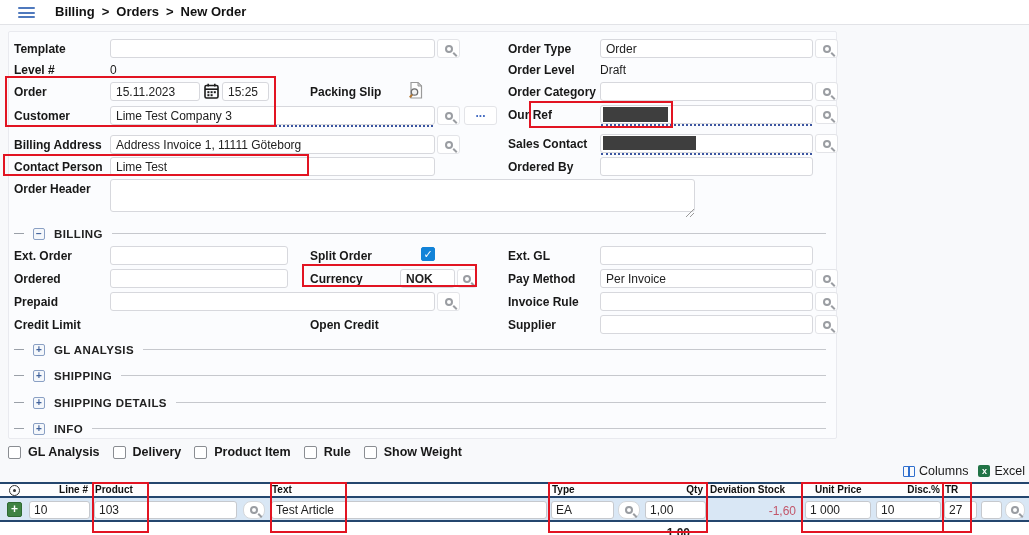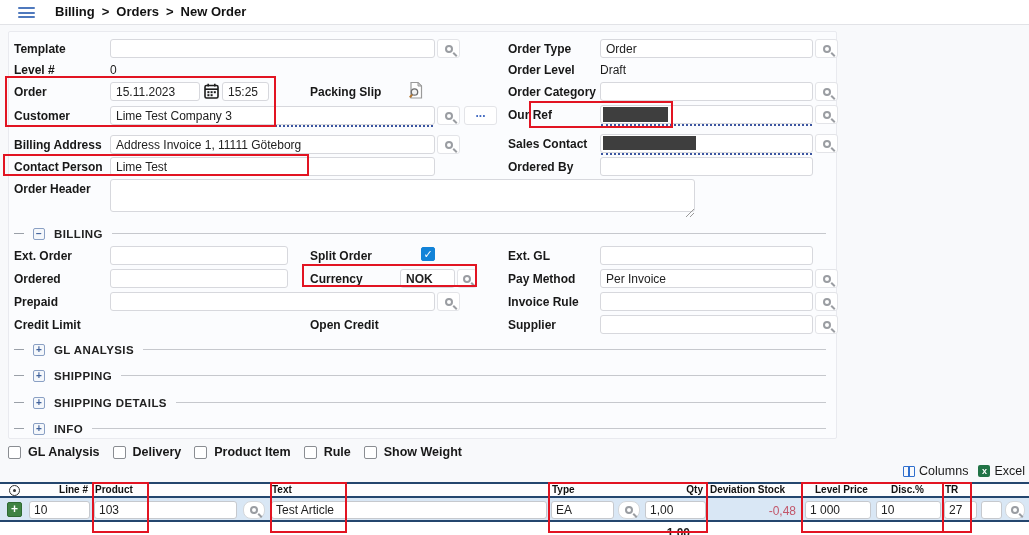--- a/index.html
+++ b/index.html
@@ -314,38 +314,38 @@
   </div>
 
   <div class="ghead"></div>
   <span class="target-ic"></span>
   <div class="gh" style="left:30px;top:484px;width:58px;text-align:right">Line #</div>
   <div class="gh" style="left:95px;top:484px">Product</div>
   <div class="gh" style="left:272px;top:484px">Text</div>
   <div class="gh" style="left:552px;top:484px">Type</div>
   <div class="gh" style="left:645px;top:484px;width:58px;text-align:right">Qty</div>
   <div class="gh" style="left:710px;top:484px">Deviation Stock</div>
-  <div class="gh" style="left:815px;top:484px">Level Price</div>
-  <div class="gh" style="left:875px;top:484px;width:65px;text-align:center">Disc.%</div>
+  <div class="gh" style="left:815px;top:484px">Unit Price</div>
+  <div class="gh" style="left:875px;top:484px;width:65px;text-align:right">Disc.%</div>
   <div class="gh" style="left:945px;top:484px">TR</div>
 
   <div class="grow"></div>
   <div class="addbtn">+</div>
   <input class="ginp" style="left: 29px; top: 501px; width: 61px;" value="10">
   <input class="ginp" style="left: 94px; top: 501px; width: 143px;" value="103">
   <div class="gmag" style="left:243px;top:501px">
       <span class="mglass"></span>
     </div>
   <input class="ginp" style="left: 271px; top: 501px; width: 276px;" value="Test Article">
   <input class="ginp" style="left: 551px; top: 501px; width: 63px;" value="EA">
   <div class="gmag" style="left:618px;top:501px">
       <span class="mglass"></span>
     </div>
   <input class="ginp" style="left: 645px; top: 501px; width: 61px;" value="1,00">
-  <div class="val neg" style="left:720px;top:504px;width:76px;text-align:right;z-index:5">-0,48</div>
+  <div class="val neg" style="left:720px;top:504px;width:76px;text-align:right;z-index:5">-1,60</div>
   <input class="ginp" style="left: 805px; top: 501px; width: 66px;" value="1 000">
   <input class="ginp" style="left: 876px; top: 501px; width: 65px;" value="10">
   <input class="ginp" style="left: 944px; top: 501px; width: 33px;" value="27">
   <input class="ginp" style="left: 981px; top: 501px; width: 21px;">
   <div class="gmag" style="left:1005px;top:501px;width:20px">
       <span class="mglass"></span>
     </div>
 
   <div class="gfoot"></div>
   <div class="val" style="left:630px;top:526px;width:60px;text-align:right;font-weight:bold">1,00</div>

